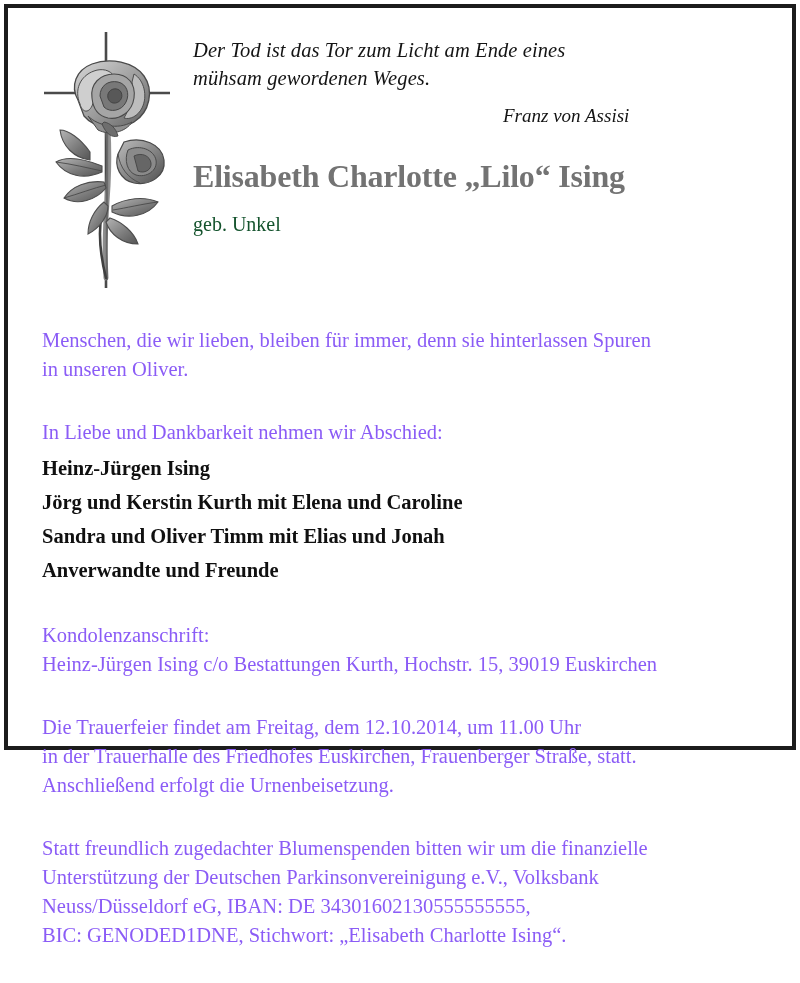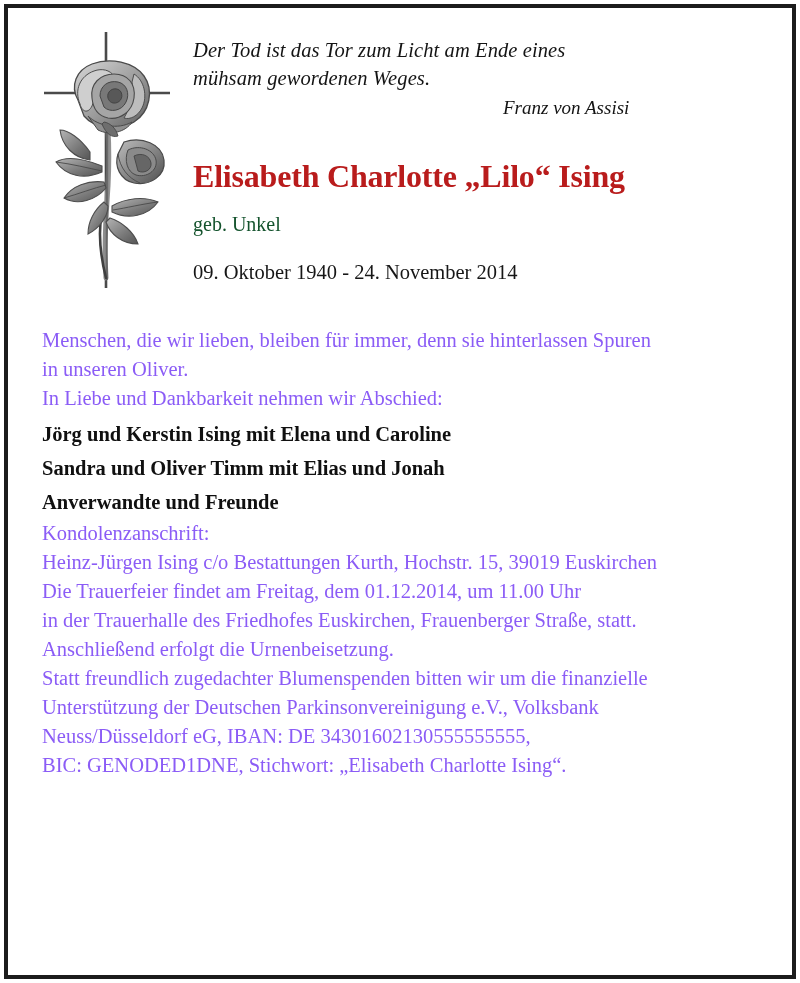--- a/index.html
+++ b/index.html
@@ -13,21 +13,21 @@
     font-family: "Liberation Serif", "DejaVu Serif", serif;
     color: #1a1a1a;
     overflow: hidden;
   }
 
   .notice-frame {
     position: absolute;
     left: 4px;
     top: 4px;
     width: 792px;
-    height: 975px;
+    height: 746px;
     box-sizing: border-box;
     border: 4px solid #1c1c1c;
     background: #ffffff;
   }
 
   .notice-inner {
     position: relative;
     width: 100%;
     height: 100%;
     box-sizing: border-box;
@@ -59,37 +59,37 @@
     font-style: italic;
     font-size: 20.5px;
     line-height: 28px;
     letter-spacing: .1px;
     color: #141414;
   }
   .quote-author {
     font-style: italic;
     font-size: 19px;
     line-height: 28px;
-    margin-top: 2px;
+    margin-top: 10px;
     padding-left: 310px;
     color: #141414;
   }
 
   .name-zone {
     position: absolute;
     left: 185px;
     top: 148px;
     width: 600px;
   }
   .deceased-name {
     font-size: 32px;
     font-weight: bold;
     line-height: 40px;
     letter-spacing: -0.2px;
-    color: #b91c1c;
+    color: #737373;
     white-space: nowrap;
   }
   .maiden-name {
     font-size: 20px;
     line-height: 28px;
     margin-top: 14px;
     color: #14532d;
   }
   .life-dates {
     font-size: 20.5px;
@@ -103,21 +103,21 @@
     position: absolute;
     left: 34px;
     top: 318px;
     width: 730px;
   }
   .para {
     font-size: 20.5px;
     line-height: 29px;
     color: #8b5cf6;
   }
-  .para.gap-md { }
+  .para.gap-md { margin-top: 34px; }
 
   .family-list {
     margin-top: 4px;
   }
   .family-line {
     font-size: 20.5px;
     font-weight: bold;
     line-height: 34px;
     color: #101010;
     white-space: nowrap;
@@ -214,46 +214,46 @@
 
       <div class="quote-zone">
         <div class="quote-line">Der Tod ist das Tor zum Licht am Ende eines</div>
         <div class="quote-line">mühsam gewordenen Weges.</div>
         <div class="quote-author">Franz von Assisi</div>
       </div>
 
       <div class="name-zone">
         <div class="deceased-name">Elisabeth Charlotte „Lilo“ Ising</div>
         <div class="maiden-name">geb. Unkel</div>
-        <div class="life-dates">09. Oktober 1940 - 24. November 2014</div>
       </div>
     </div>
 
     <div class="body-zone">
 
       <div class="para">
         <span class="line">Menschen, die wir lieben, bleiben für immer, denn sie hinterlassen Spuren</span>
         <span class="line">in unseren Oliver.</span>
       </div>
 
       <div class="para gap-md">In Liebe und Dankbarkeit nehmen wir Abschied:</div>
 
       <div class="family-list">
-        <div class="family-line">Jörg und Kerstin Ising mit Elena und Caroline</div>
+        <div class="family-line">Heinz-Jürgen Ising</div>
+        <div class="family-line">Jörg und Kerstin Kurth mit Elena und Caroline</div>
         <div class="family-line">Sandra und Oliver Timm mit Elias und Jonah</div>
         <div class="family-line">Anverwandte und Freunde</div>
       </div>
 
       <div class="para gap-md">
         <span class="line">Kondolenzanschrift:</span>
         <span class="line">Heinz-Jürgen Ising c/o Bestattungen Kurth, Hochstr. 15, 39019 Euskirchen</span>
       </div>
 
       <div class="para gap-md">
-        <span class="line">Die Trauerfeier findet am Freitag, dem 01.12.2014, um 11.00 Uhr</span>
+        <span class="line">Die Trauerfeier findet am Freitag, dem 12.10.2014, um 11.00 Uhr</span>
         <span class="line">in der Trauerhalle des Friedhofes Euskirchen, Frauenberger Straße, statt.</span>
         <span class="line">Anschließend erfolgt die Urnenbeisetzung.</span>
       </div>
 
       <div class="para gap-md">
         <span class="line">Statt freundlich zugedachter Blumenspenden bitten wir um die finanzielle</span>
         <span class="line">Unterstützung der Deutschen Parkinsonvereinigung e.V., Volksbank</span>
         <span class="line">Neuss/Düsseldorf eG, IBAN: DE 34301602130555555555,</span>
         <span class="line">BIC: GENODED1DNE, Stichwort: „Elisabeth Charlotte Ising“.</span>
       </div>

